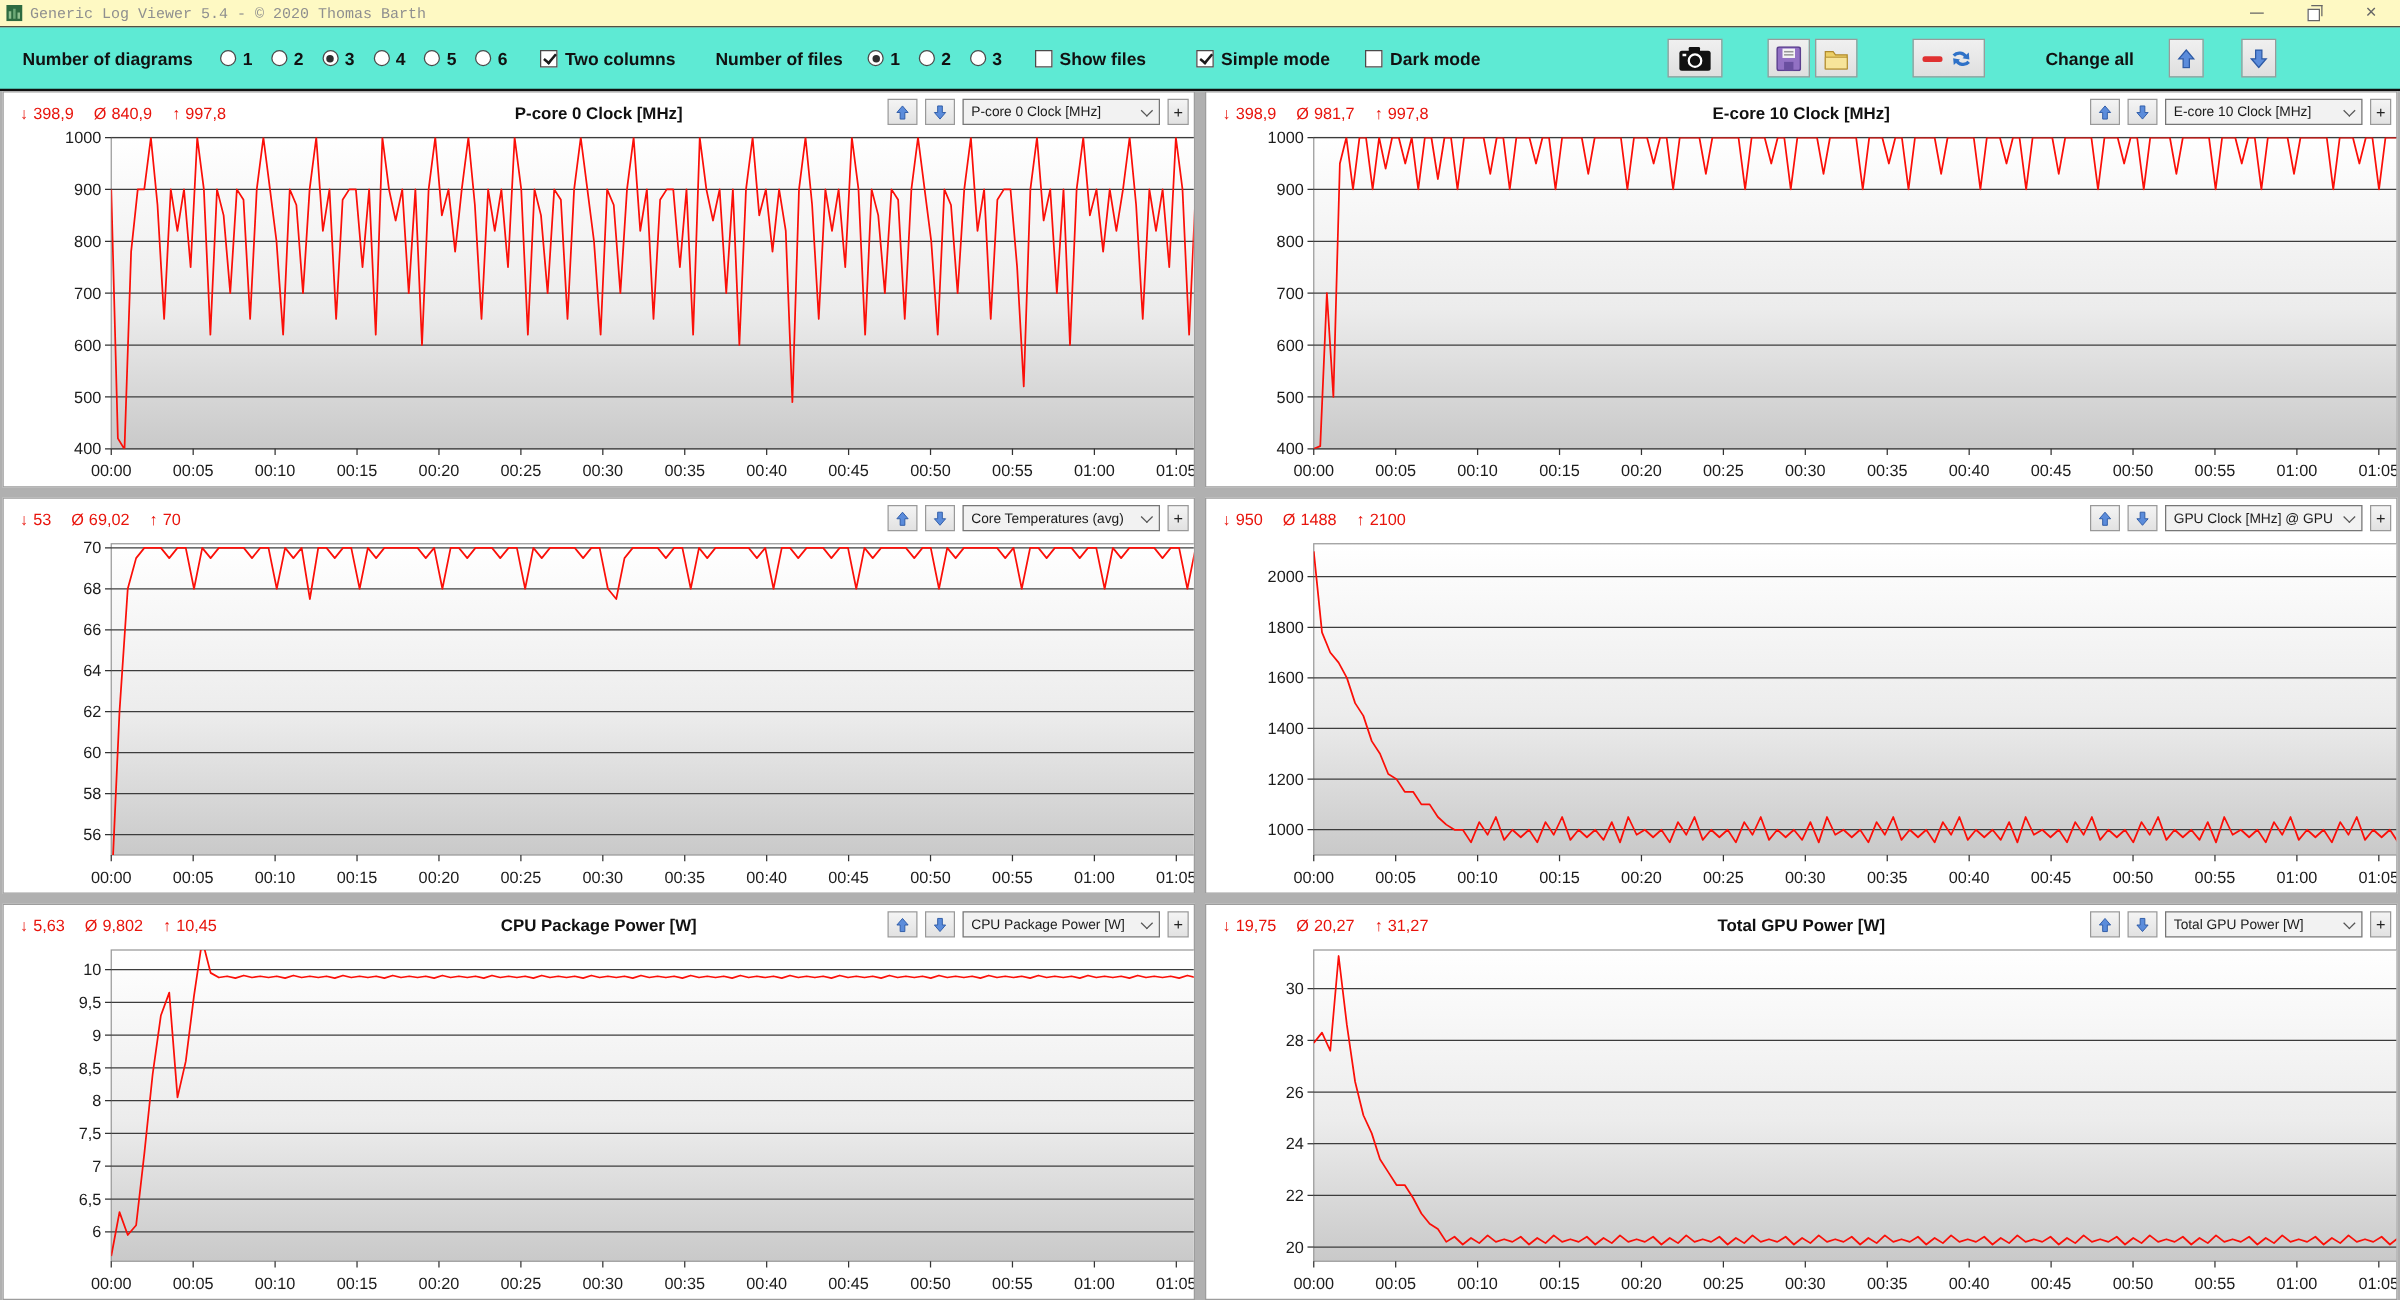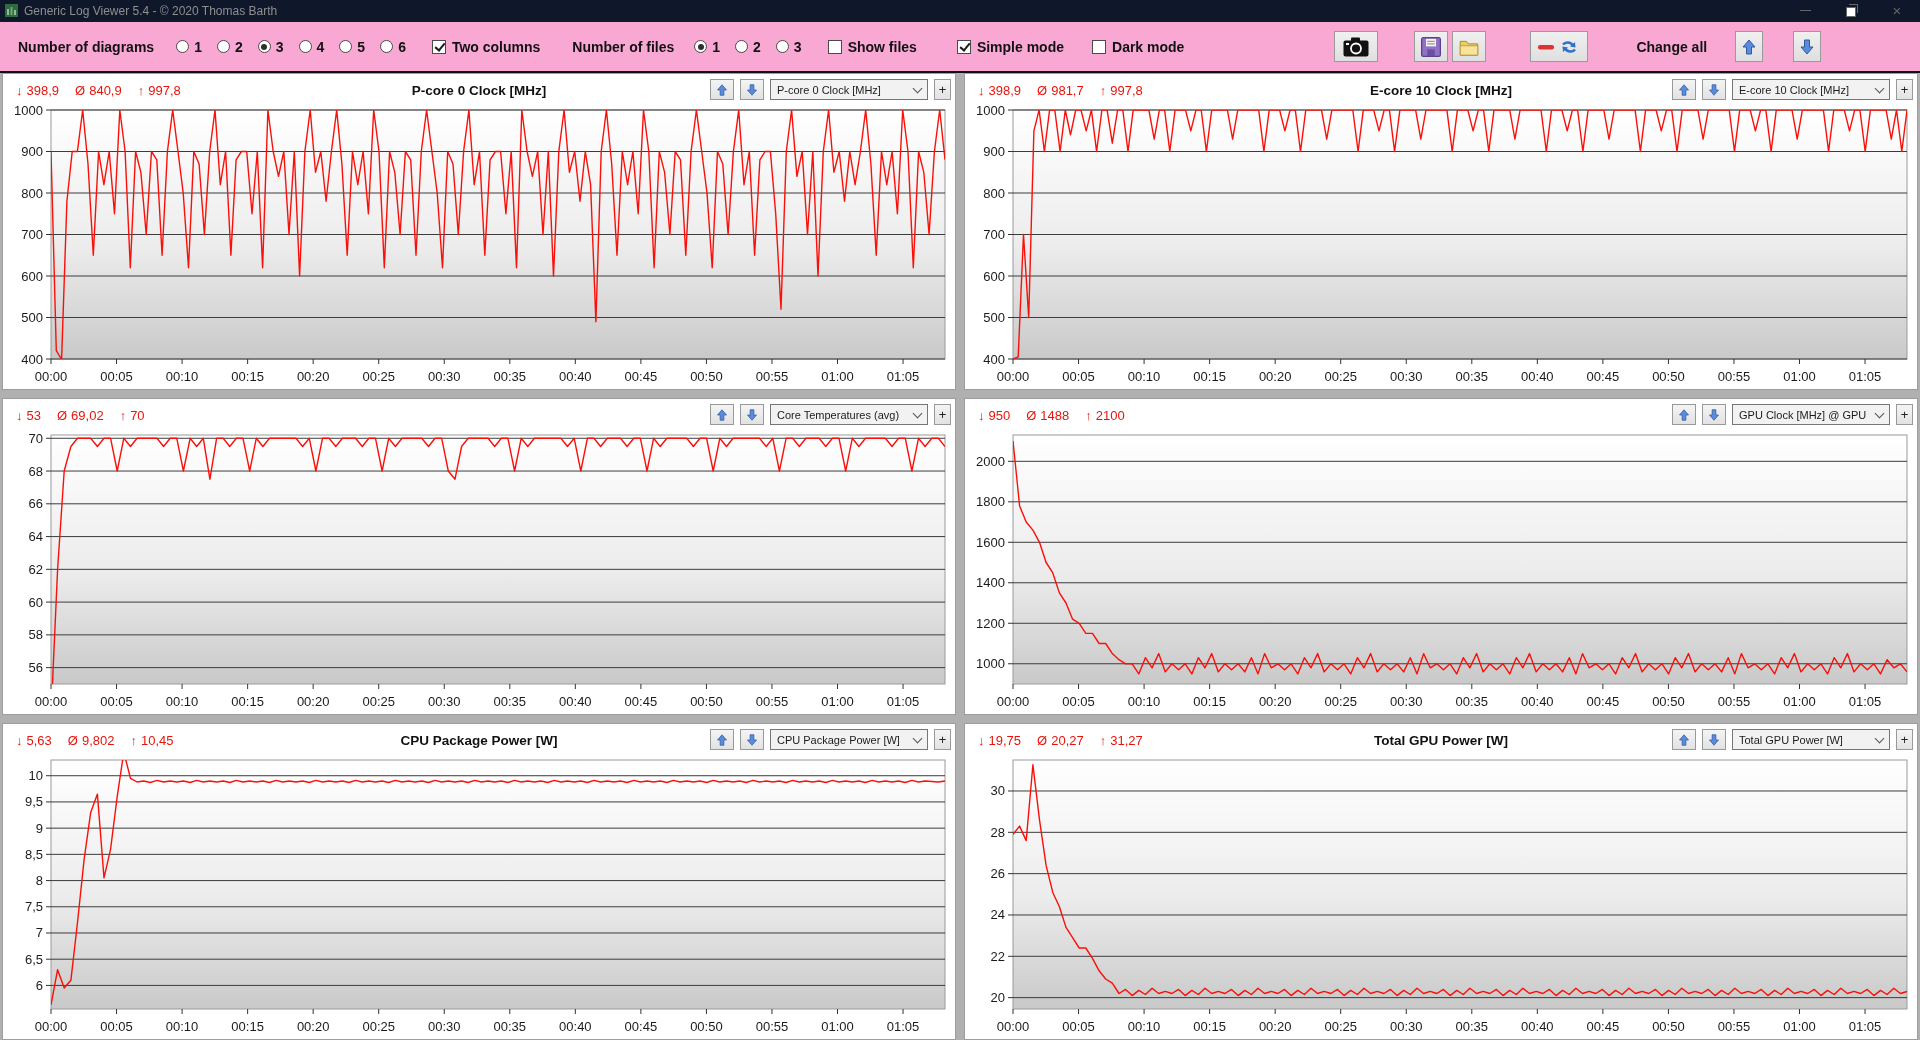--- a/index.html
+++ b/index.html
@@ -1,31 +1,31 @@
 <!DOCTYPE html>
 <html><head>
 <meta charset="utf-8">
 <style>
   html,body{margin:0;padding:0;}
   body{width:1920px;height:1040px;position:relative;background:#fff;
        font-family:"Liberation Sans",sans-serif;color:#111;overflow:hidden;
        -webkit-font-smoothing:antialiased;}
   
-  .titlebar{position:absolute;top:0;left:0;right:0;height:21px;background:#0f172a;
-            border-bottom:1px solid #1a1a1a;display:flex;align-items:center;}
+  .titlebar{position:absolute;top:0;left:0;right:0;height:21px;background:#fef9c3;
+            border-bottom:1px solid #1a1a1a;display:flex;align-items:center;font-family:Liberation Mono, monospace;}
   .appicon{width:13px;height:13px;margin:0 6px 0 5px;}
   .wtitle{font-size:12px;color:#8f8f8f;}
   .wctrls{margin-left:auto;display:flex;height:100%;}
   .wbtn{width:46px;height:100%;display:flex;align-items:center;justify-content:center;color:#666;}
   .ic-min{display:block;width:11px;height:0;border-top:1px solid #666;}
   .ic-restore{display:block;width:8px;height:8px;border:1px solid #666;position:relative;background:#fff;margin-top:2px;}
   .ic-restore::before{content:"";position:absolute;left:2px;top:-4px;width:8px;height:8px;border:1px solid #666;border-bottom:none;border-left:none;}
   .ic-close{font-size:15px;line-height:1;color:#666;}
   
-  .toolbar{position:absolute;top:22px;left:0;right:0;height:49px;background:#f9a8d4;
+  .toolbar{position:absolute;top:22px;left:0;right:0;height:49px;background:#5eead4;
            border-bottom:2px solid #111;display:flex;align-items:center;font-size:14px;}
   .tb-label{font-weight:bold;white-space:nowrap;}
   .radio-group{display:flex;align-items:center;gap:15px;}
   .radio-item{display:inline-flex;align-items:center;gap:5px;font-weight:bold;}
   .radio{width:13px;height:13px;border:1px solid #4a4a4a;border-radius:50%;background:#fff;position:relative;box-sizing:border-box;}
   .radio.checked::after{content:"";position:absolute;left:2.5px;top:2.5px;width:6px;height:6px;border-radius:50%;background:#2f2f2f;}
   .cb-item{display:inline-flex;align-items:center;gap:6px;white-space:nowrap;font-weight:bold;}
   .cb{width:14px;height:14px;border:1px solid #4a4a4a;background:#fff;position:relative;box-sizing:border-box;}
   .cb.checked::after{content:"";position:absolute;left:2px;top:2.5px;width:8px;height:4px;
       border-left:2px solid #1b1b1b;border-bottom:2px solid #1b1b1b;transform:rotate(-50deg);}
@@ -45,21 +45,21 @@
   .mini{width:24px;height:21px;display:inline-flex;align-items:center;justify-content:center;
         background:linear-gradient(#f4f4f4,#e2e2e2);border:1px solid #999;box-sizing:border-box;}
   .combo{width:158px;height:21px;background:#f2f2f2;border:1px solid #767676;box-sizing:border-box;
          display:flex;align-items:center;font-size:11px;color:#1b1b1b;padding:0 6px;}
   .combo-text{flex:1;overflow:hidden;white-space:nowrap;}
   .chev{width:6px;height:6px;border-right:1.6px solid #555;border-bottom:1.6px solid #555;
         transform:rotate(45deg);margin-top:-3px;}
   .plusbtn{width:17px;height:21px;display:inline-flex;align-items:center;justify-content:center;
            background:linear-gradient(#f4f4f4,#e2e2e2);border:1px solid #999;box-sizing:border-box;
            font-size:13px;color:#222;}
-  .plotwrap{position:absolute;top:30px;left:0;right:0;bottom:0;}
+  .plotwrap{position:absolute;top:30px;left:0;right:0;bottom:0;padding-left:38px;}
   svg text{font-family:"Liberation Sans",sans-serif;fill:#1c1c1c;}
 </style>
 </head>
 <body>
 
 <div class="titlebar">
   <svg class="appicon" viewBox="0 0 13 13">
     <rect x="0" y="0" width="13" height="13" fill="#2e6b40"></rect>
     <rect x="2" y="5" width="2" height="6" fill="#8fbf8f"></rect>
     <rect x="5.5" y="3" width="2" height="8" fill="#6da877"></rect>

